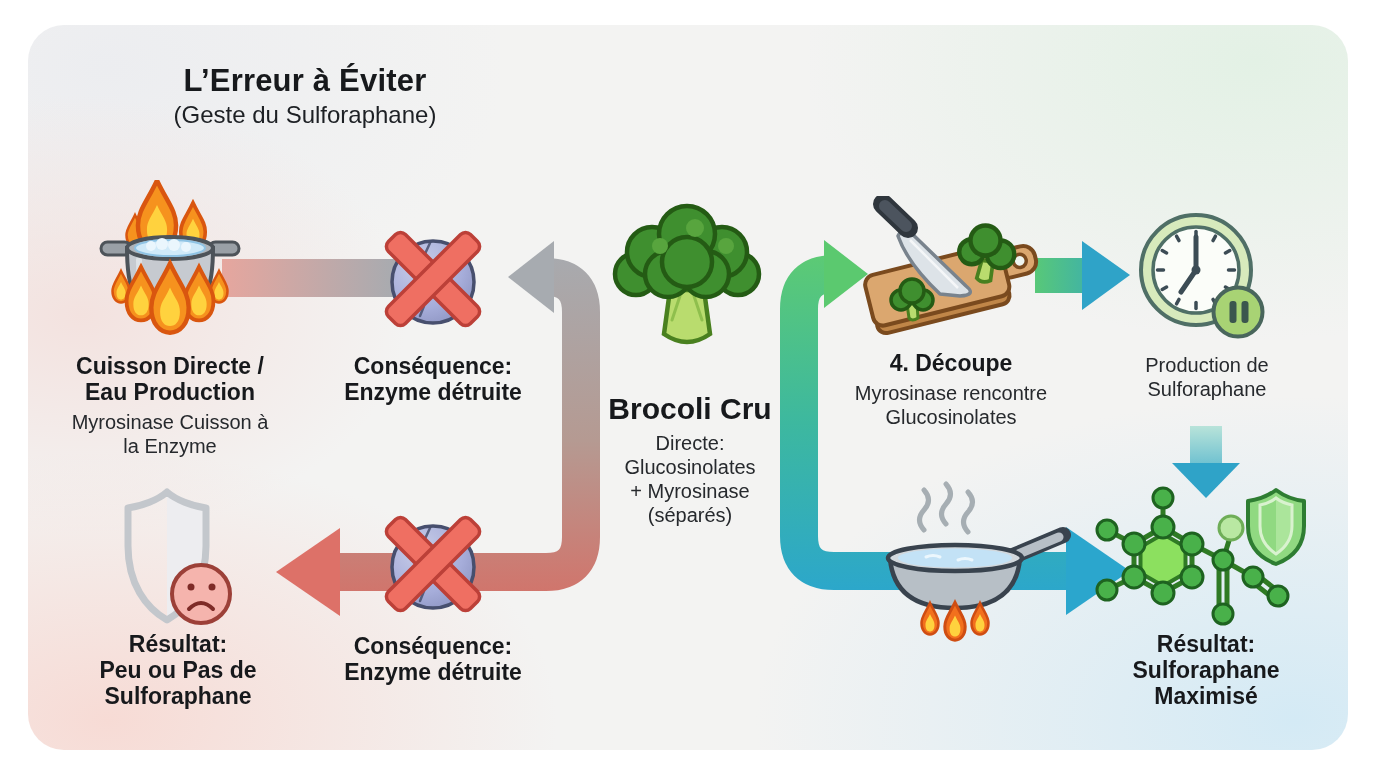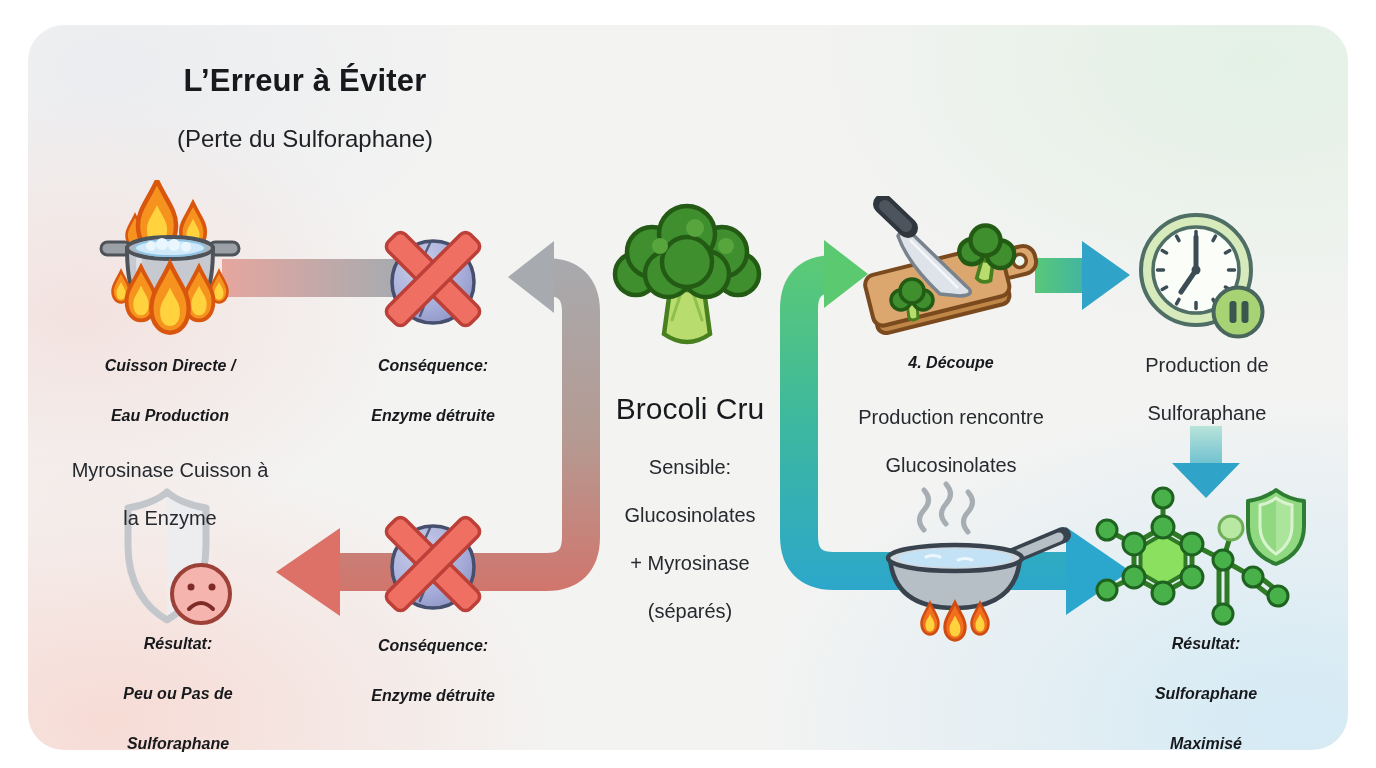--- a/index.html
+++ b/index.html
@@ -8,26 +8,26 @@
   .card{position:absolute;left:28px;top:25px;width:1320px;height:725px;border-radius:36px;
         background:
           radial-gradient(55% 60% at 6% 96%, #f7dbd5 0%, rgba(247,219,213,0) 62%),
           radial-gradient(62% 68% at 96% 96%, #d4eaf5 0%, rgba(212,234,245,0) 66%),
           radial-gradient(55% 62% at 93% 5%, #e3f1e5 0%, rgba(227,241,229,0) 62%),
           radial-gradient(45% 55% at 4% 40%, #f3e2df 0%, rgba(243,226,223,0) 55%),
           radial-gradient(50% 55% at 6% 6%, #ecedf0 0%, rgba(236,237,240,0) 60%),
           linear-gradient(#f3f3f2,#f3f3f2);}
   .abs{position:absolute;}
   .txt{position:absolute;display:flex;flex-direction:column;align-items:center;text-align:center;
-       color:#17191c;gap:24px;}
+       color:#17191c;}
   .txt span{display:block;}
   .t31{font-size:31px;font-weight:700;line-height:38px;letter-spacing:.2px;}
   .s24{font-size:24px;font-weight:400;line-height:30px;color:#1d2024;}
-  .b23{font-size:16px;font-weight:700;line-height:26px;font-style:italic;}
-  .b30{font-size:30px;font-weight:400;line-height:34px;}
+  .b23{font-size:23px;font-weight:700;line-height:26px;}
+  .b30{font-size:30px;font-weight:700;line-height:34px;}
   .r20{font-size:20px;font-weight:400;line-height:24px;color:#26292d;}
   .gap2{margin-top:5px;}
 </style>
 </head>
 <body>
 
 <div class="canvas">
   <div class="card"></div>
 
   <svg class="abs" style="left:0;top:0" width="1376" height="768" viewBox="0 0 1376 768">
@@ -327,47 +327,47 @@
   </svg>
 
   <svg class="abs" style="left:1240px;top:486px" width="72" height="82" viewBox="0 0 72 82">
     <path d="M36,4 C28,10 17,14 8,15 L8,40 C8,61 20,72 36,78 C52,72 64,61 64,40 L64,15 C55,14 44,10 36,4 Z" fill="#90d981" stroke="#2e7d32" stroke-width="4" stroke-linejoin="round"></path>
     <path d="M36,12 L36,68 C45,62 52,54 52,40 L52,19 C47,18 41,16 36,12 Z" fill="#b4e8a4" opacity="0.75"></path>
     <path d="M36,12 C31,16 25,18 20,19 L20,40 C20,54 27,62 36,68 C45,62 52,54 52,40 L52,19 C47,18 41,16 36,12 Z" fill="none" stroke="#d9f2cf" stroke-width="3"></path>
   </svg>
 
   <div class="txt" style="left:105px;top:62px;width:400px">
     <span class="t31">L’Erreur à Éviter</span>
-    <span class="s24">(Perte du Sulforaphane)</span>
+    <span class="s24">(Geste du Sulforaphane)</span>
   </div>
 
 
   <div class="txt" style="left:40px;top:353px;width:260px">
     <span class="b23">Cuisson Directe /</span>
     <span class="b23">Eau Production</span>
     <span class="r20 gap2">Myrosinase Cuisson à</span>
     <span class="r20">la Enzyme</span>
   </div>
 
   <div class="txt" style="left:303px;top:353px;width:260px">
     <span class="b23">Conséquence:</span>
     <span class="b23">Enzyme détruite</span>
   </div>
 
   <div class="txt" style="left:590px;top:392px;width:200px">
     <span class="b30">Brocoli Cru</span>
-    <span class="r20 gap2">Sensible:</span>
+    <span class="r20 gap2">Directe:</span>
     <span class="r20">Glucosinolates</span>
     <span class="r20">+ Myrosinase</span>
     <span class="r20">(séparés)</span>
   </div>
 
   <div class="txt" style="left:831px;top:350px;width:240px">
     <span class="b23">4. Découpe</span>
-    <span class="r20 gap2">Production rencontre</span>
+    <span class="r20 gap2">Myrosinase rencontre</span>
     <span class="r20">Glucosinolates</span>
   </div>
 
   <div class="txt" style="left:1087px;top:348px;width:240px">
     <span class="r20 gap2">Production de</span>
     <span class="r20">Sulforaphane</span>
   </div>
 
   <div class="txt" style="left:48px;top:631px;width:260px">
     <span class="b23">Résultat:</span>

